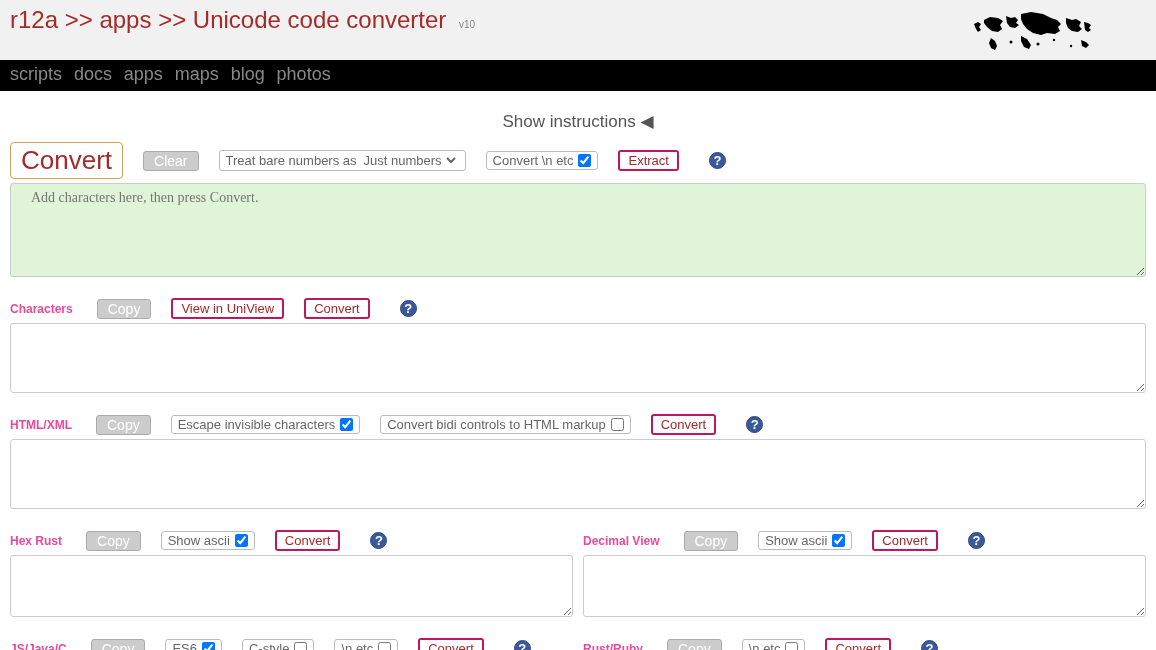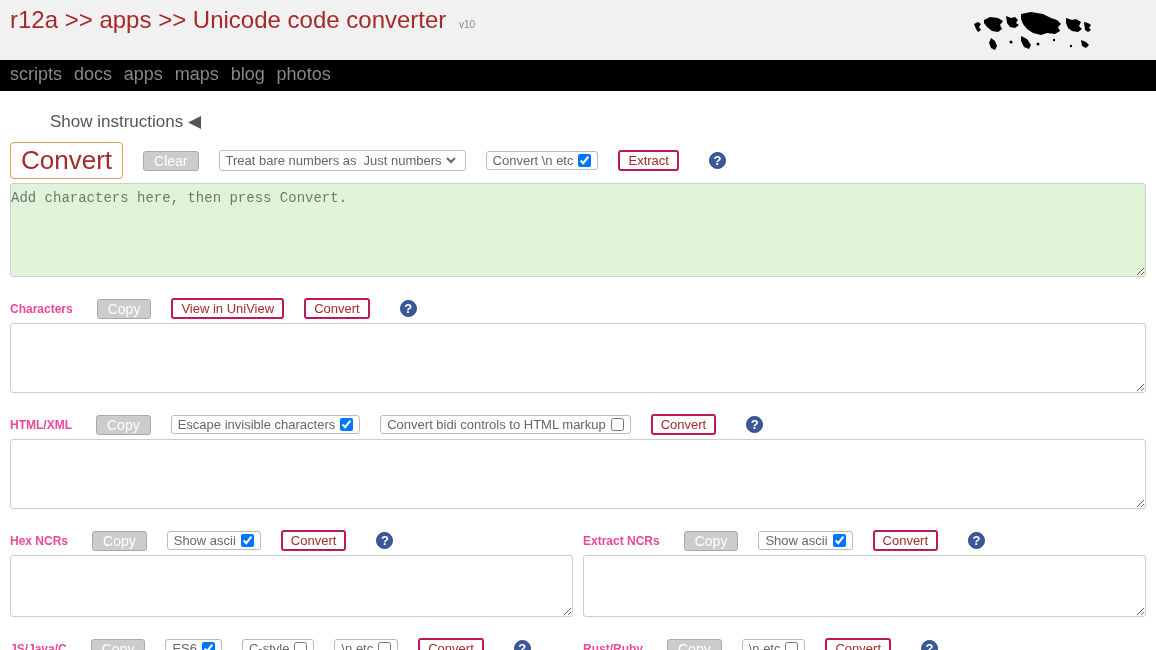--- a/index.html
+++ b/index.html
@@ -6,35 +6,35 @@
 body { font-family: Arial, Helvetica, sans-serif; font-size: 14px; color: #555; background: #fff; }
 .header { background: #f1f1f1; padding: 6px 10px 4px; display: flex; align-items: flex-start; justify-content: flex-start; gap: 22px; }
 .header-left { flex: 1; }
 .breadcrumb { font-size: 24px; font-weight: 400; color: #a52a2a; }
 .breadcrumb a { color: #a52a2a; text-decoration: none; }
 .breadcrumb .sep { color: #a52a2a; }
 .version { font-size: 10px; color: #888; margin-left: 6px; }
 .nav { padding: 4px 10px 6px; background: #000000; }
 .nav a { color: #888; font-size: 18px; text-decoration: none; margin-right: 8px; }
 .worldmap { width: 140px; height: 50px; margin-right: 40px; }
-.instructions { text-align: left; padding: 20px 50px 10px; font-size: 17px; color: #555; }
+.instructions { text-align: center; padding: 20px 50px 10px; font-size: 17px; color: #555; }
 .instructions span { cursor: pointer; }
 .main { padding: 0 10px 20px; }
 .section { margin-bottom: 18px; }
 .section-header { display: flex; align-items: center; flex-wrap: wrap; gap: 20px; margin-bottom: 4px; }
 .section-title { color: #ec4899; font-size: 12px; font-weight: 700; margin-right: 4px; }
 .btn-convert-big { background: #fff; border: 1px solid #d4a055; color: #a52a2a; font-size: 26px; font-weight: 400; padding: 2px 10px; border-radius: 4px; cursor: pointer; }
 .btn-clear { background: #ccc; border: 1px solid #aaa; color: #fff; font-size: 14px; padding: 1px 10px; border-radius: 3px; cursor: pointer; }
 .btn-copy { background: #ccc; border: 1px solid #aaa; color: #fff; font-size: 14px; padding: 1px 10px; border-radius: 3px; cursor: pointer; }
 .btn-orange { background: #fff; border: 2px solid #be185d; color: #a52a2a; font-size: 13px; padding: 1px 8px; border-radius: 3px; cursor: pointer; }
 .opt-box { background: #fff; border: 1px solid #bbb; border-radius: 3px; padding: 1px 6px; font-size: 13px; color: #666; display: inline-flex; align-items: center; gap: 3px; }
 .opt-box select { border: none; font-size: 13px; color: #666; background: transparent; }
 .opt-box input[type=checkbox] { margin-left: 2px; }
 .help-icon { width: 17px; height: 17px; border-radius: 50%; background: #3b5998; color: #fff; font-size: 13px; font-weight: bold; display: inline-flex; align-items: center; justify-content: center; cursor: pointer; margin-left: 10px; border: 1px solid #2a4a8a; }
-textarea.tbox { width: 100%; border: 1px solid #ccc; border-radius: 3px; padding: 6px 0; font-size: 14px; font-family: Liberation Mono, monospace; color: #701a75; resize: both; }
+textarea.tbox { width: 100%; border: 1px solid #ccc; border-radius: 3px; padding: 6px 20px; font-size: 14px; font-family: Liberation Serif, serif; color: #701a75; resize: both; }
 textarea.main-input { background: #e0f5d8; height: 94px; }
 textarea.out { background: #fff; height: 70px; }
 textarea.out-sm { background: #fff; height: 62px; }
 .row-2col { display: flex; gap: 10px; }
 .col { flex: 1; }
 </style>
 </head>
 <body>
 
 <div class="header">
@@ -129,34 +129,34 @@
       </span>
       <button class="btn-orange">Convert</button>
       <span class="help-icon">?</span>
     </div>
     <textarea class="tbox out" style=""></textarea>
   </div>
 
   <div class="row-2col">
     <div class="col section">
       <div class="section-header">
-        <span class="section-title">Hex NCRs</span>
+        <span class="section-title">Hex Rust</span>
         <button class="btn-copy">Copy</button>
         <span class="opt-box">
           <span>Show ascii</span>
           <input type="checkbox" checked="" style="">
         </span>
         <button class="btn-orange">Convert</button>
         <span class="help-icon">?</span>
       </div>
       <textarea class="tbox out-sm" style=""></textarea>
     </div>
     <div class="col section">
       <div class="section-header">
-        <span class="section-title">Extract NCRs</span>
+        <span class="section-title">Decimal View</span>
         <button class="btn-copy">Copy</button>
         <span class="opt-box">
           <span>Show ascii</span>
           <input type="checkbox" checked="" style="">
         </span>
         <button class="btn-orange">Convert</button>
         <span class="help-icon">?</span>
       </div>
       <textarea class="tbox out-sm" style=""></textarea>
     </div>

